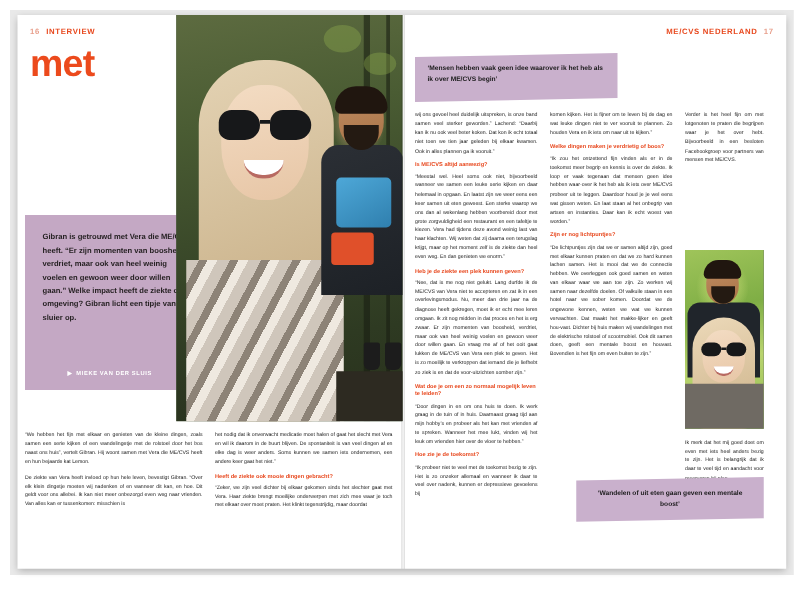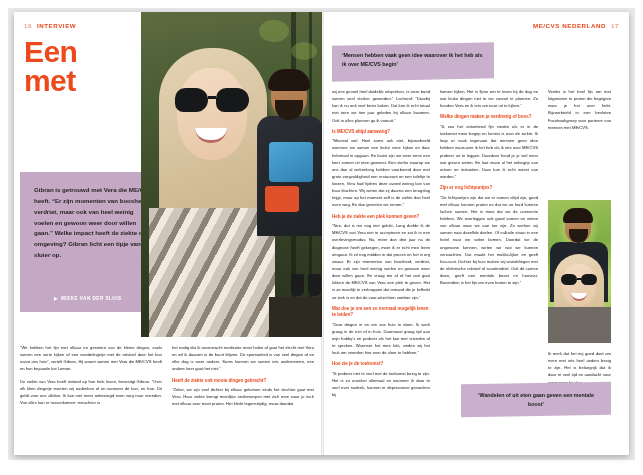--- a/index.html
+++ b/index.html
@@ -131,21 +131,20 @@
   <div class="page"></div>
 
   <div class="runhead runhead-left">
     <span class="pnum">16</span><span>INTERVIEW</span>
   </div>
   <div class="runhead runhead-right">
     <span>ME/CVS NEDERLAND</span><span class="pnum">17</span>
   </div>
 
   <div class="headline">
-    <span>Een</span>
     <span>met</span>
   </div>
 
   <div class="lede">
     <div class="lede-inner">Gibran is getrouwd met Vera die ME/CVS heeft. “Er zijn momenten van boosheid, verdriet, maar ook van heel weinig voelen en gewoon weer door willen gaan.” Welke impact heeft de ziekte op je omgeving? Gibran licht een tipje van de sluier op.</div>
     <div class="byline">
       <span class="arrow">▶</span><span>MIEKE VAN DER SLUIS</span>
     </div>
   </div>
 

